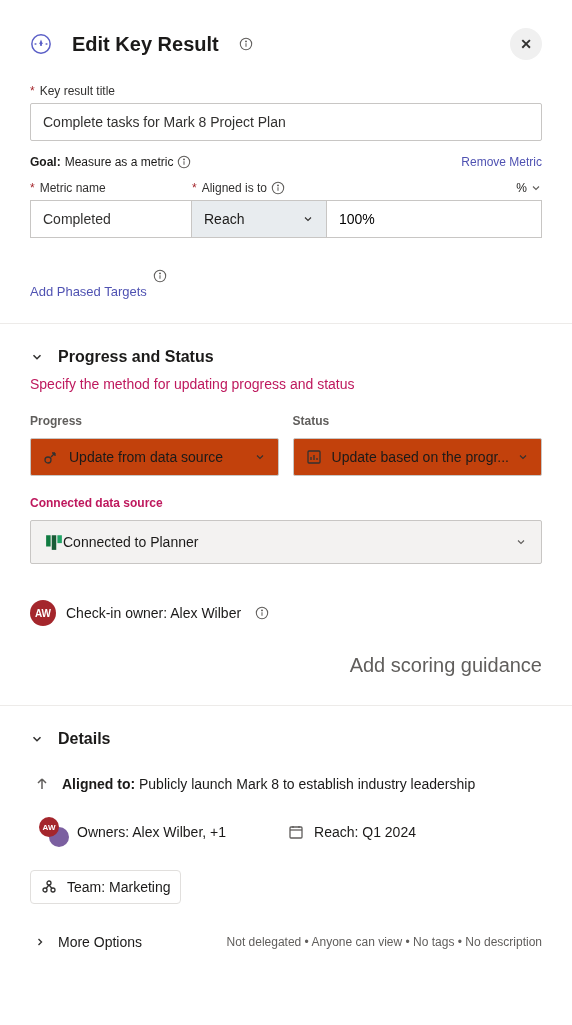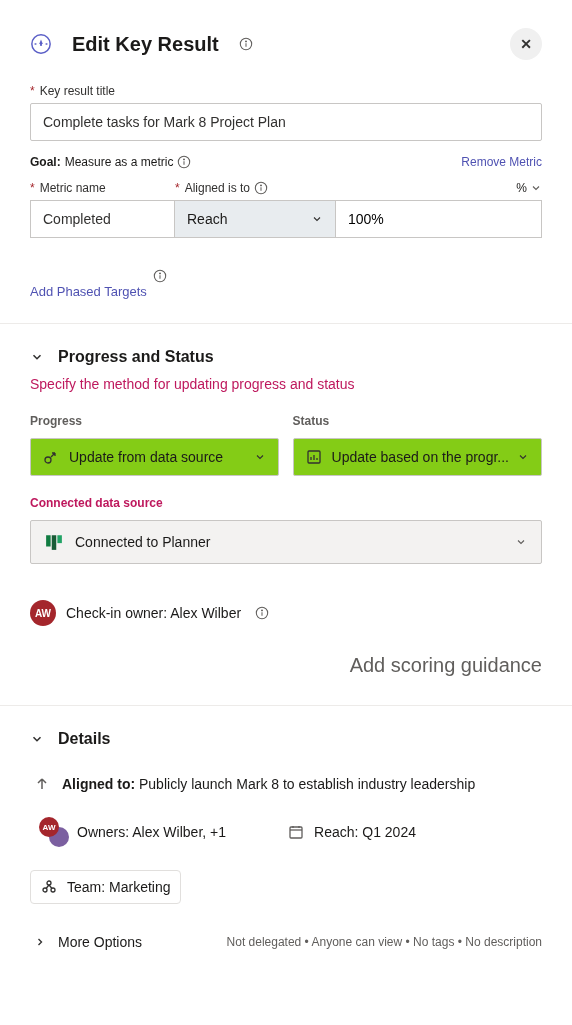--- a/index.html
+++ b/index.html
@@ -36,37 +36,37 @@
     .metric-col-name { width: 162px; }
     .metric-col-target { flex: 1; display: flex; flex-direction: column; }
     .target-label-row { display: flex; justify-content: space-between; align-items: center; margin-bottom: 5px; }
     .target-inputs { display: flex; flex: 1; }
     .metric-name-input {
       border: 1px solid #c8c6c4; padding: 10px 12px; font-size: 14px; color: #323130;
     }
     .reach-select {
       border: 1px solid #c8c6c4; border-left: none; background: #e8ecef; padding: 10px 12px;
       font-size: 14px; display: flex; align-items: center; justify-content: space-between;
-      width: 161px;
+      width: 135px;
     }
     .target-value {
       border: 1px solid #c8c6c4; border-left: none; padding: 10px 12px; font-size: 14px; flex: 1;
     }
     .phased-row { display: flex; align-items: center; gap: 6px; font-size: 13px; }
     .phased-link { color: #4f52b2; cursor: pointer; margin-top: 32px; }
     .divider { height: 1px; background: #edebe9; margin: 24px -30px; }
     .section-hdr { display: flex; align-items: center; gap: 14px; margin-bottom: 10px; cursor: pointer;}
     .section-title { font-size: 16px; font-weight: 600; }
     .section-sub { font-size: 14px; color: #be185d; margin-bottom: 22px; }
     .chev { width: 14px; height: 14px; }
     .two-col { display: flex; gap: 14px; }
     .col { flex: 1; }
     .col-label { font-size: 12px; color: #605e5c; margin-bottom: 10px; display: block; font-weight: 600;}
     .select-box {
-      border: 1px solid #c8c6c4; background: #84cc16; padding: 10px 12px;
+      border: 1px solid #c8c6c4; background: #c2410c; padding: 10px 12px;
       display: flex; align-items: center; justify-content: space-between; gap: 8px;
       font-size: 14px; cursor: pointer; border-radius: 2px;
     }
     .select-box .left { display: flex; align-items: center; gap: 10px; min-width: 0; }
     .select-box .left span.txt { overflow: hidden; text-overflow: ellipsis; white-space: nowrap; }
     .connected-label { font-size: 12px; color: #be185d; margin-top: 20px; margin-bottom: 10px; display: block; font-weight: 600;}
     .connected-box {
       border: 1px solid #c8c6c4; background: #f3f2f1; padding: 12px 14px;
       display: flex; align-items: center; justify-content: space-between; gap: 10px;
       font-size: 14px; border-radius: 2px;
@@ -222,21 +222,21 @@
         </div>
         <svg class="ic-sm" viewBox="0 0 16 16" fill="none" stroke="#323130" stroke-width="1.5">
             <path d="M4 6l4 4 4-4"></path>
           </svg>
       </div>
     </div>
   </div>
 
   <span class="connected-label">Connected data source</span>
   <div class="connected-box">
-    <div style="display:flex;align-items:center;gap:12px;text-align:right;">
+    <div style="display:flex;align-items:center;text-align:right;">
       <svg class="planner-icon" viewBox="0 0 16 16">
           <rect x="1" y="2" width="4" height="10" fill="#107c41"></rect>
           <rect x="6" y="2" width="4" height="13" fill="#185c37"></rect>
           <rect x="11" y="2" width="4" height="7" fill="#21a366"></rect>
         </svg>
       <span>Connected to Planner</span>
     </div>
     <svg class="ic-sm" viewBox="0 0 16 16" fill="none" stroke="#605e5c" stroke-width="1.5">
         <path d="M4 6l4 4 4-4"></path>
       </svg>

